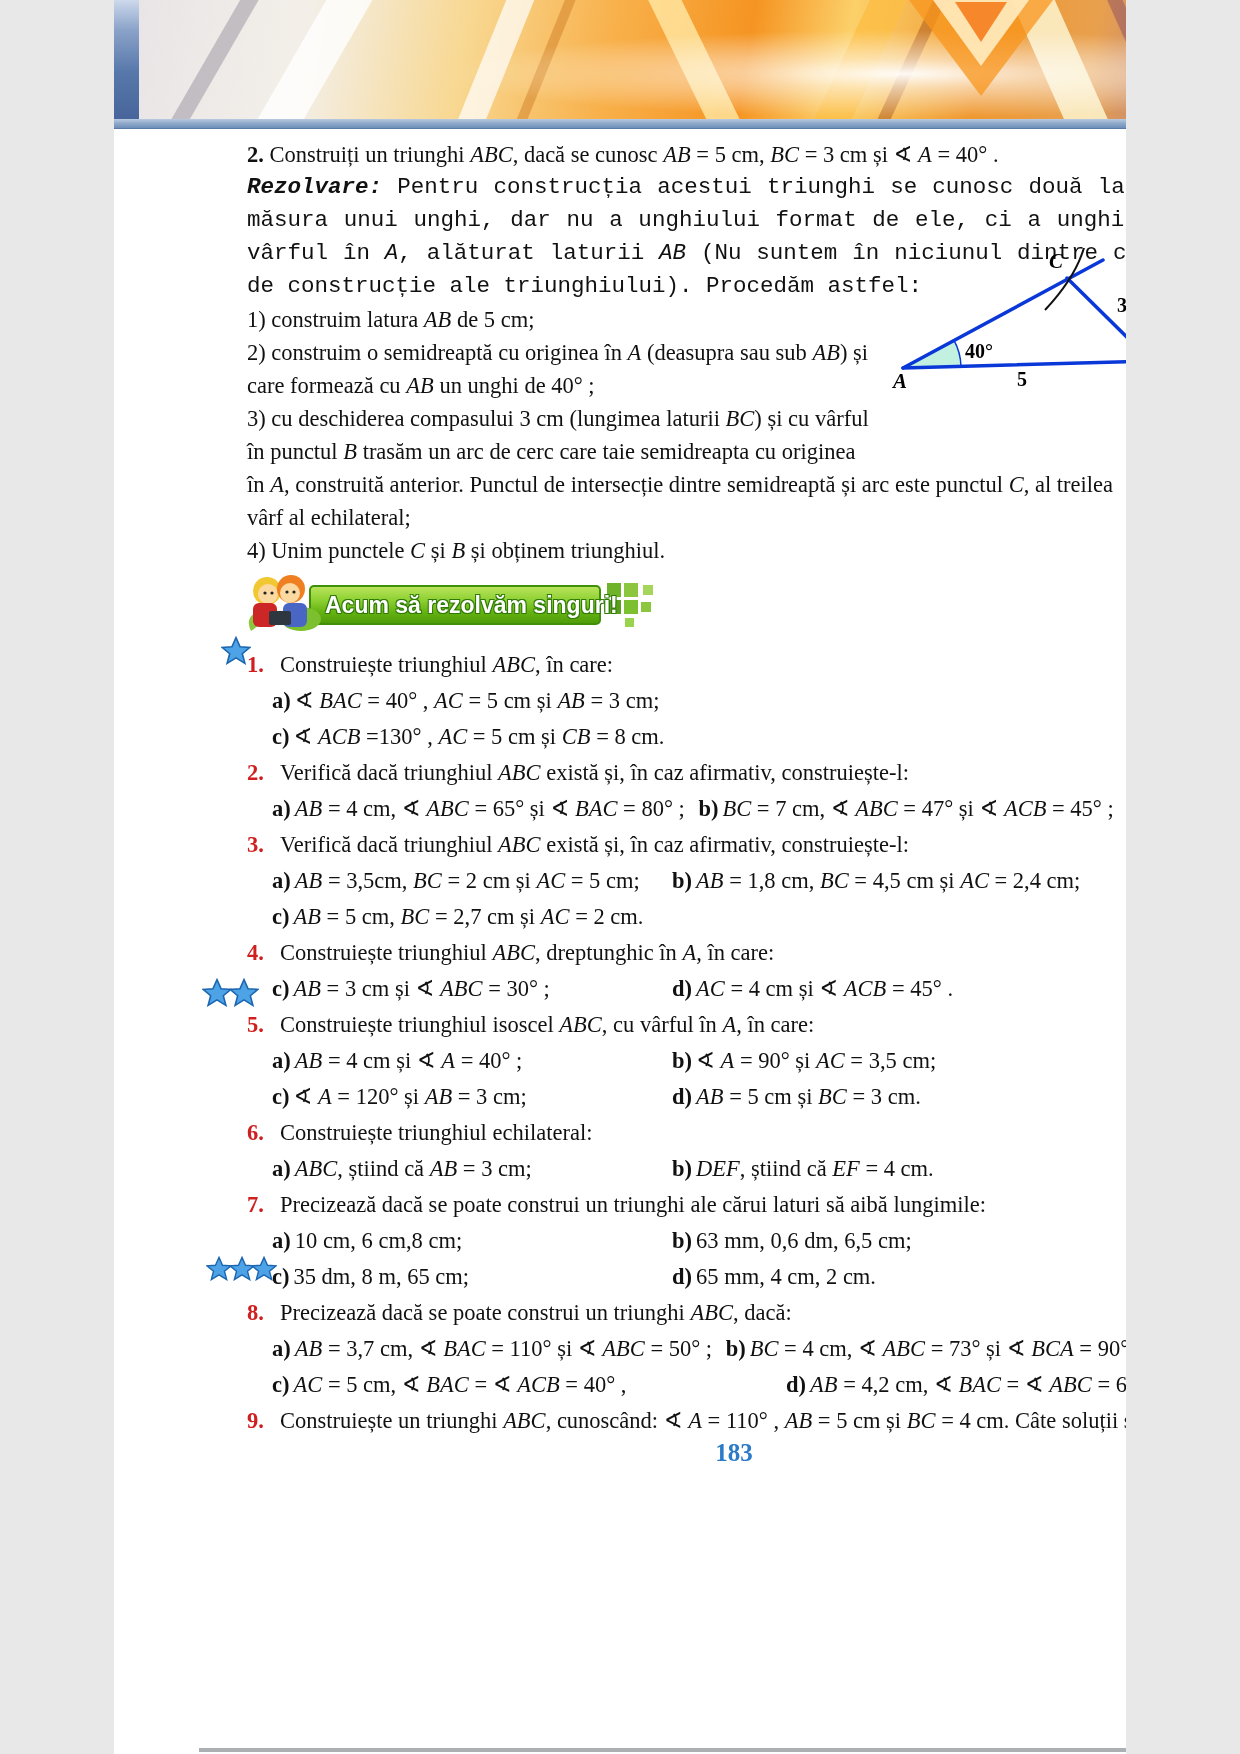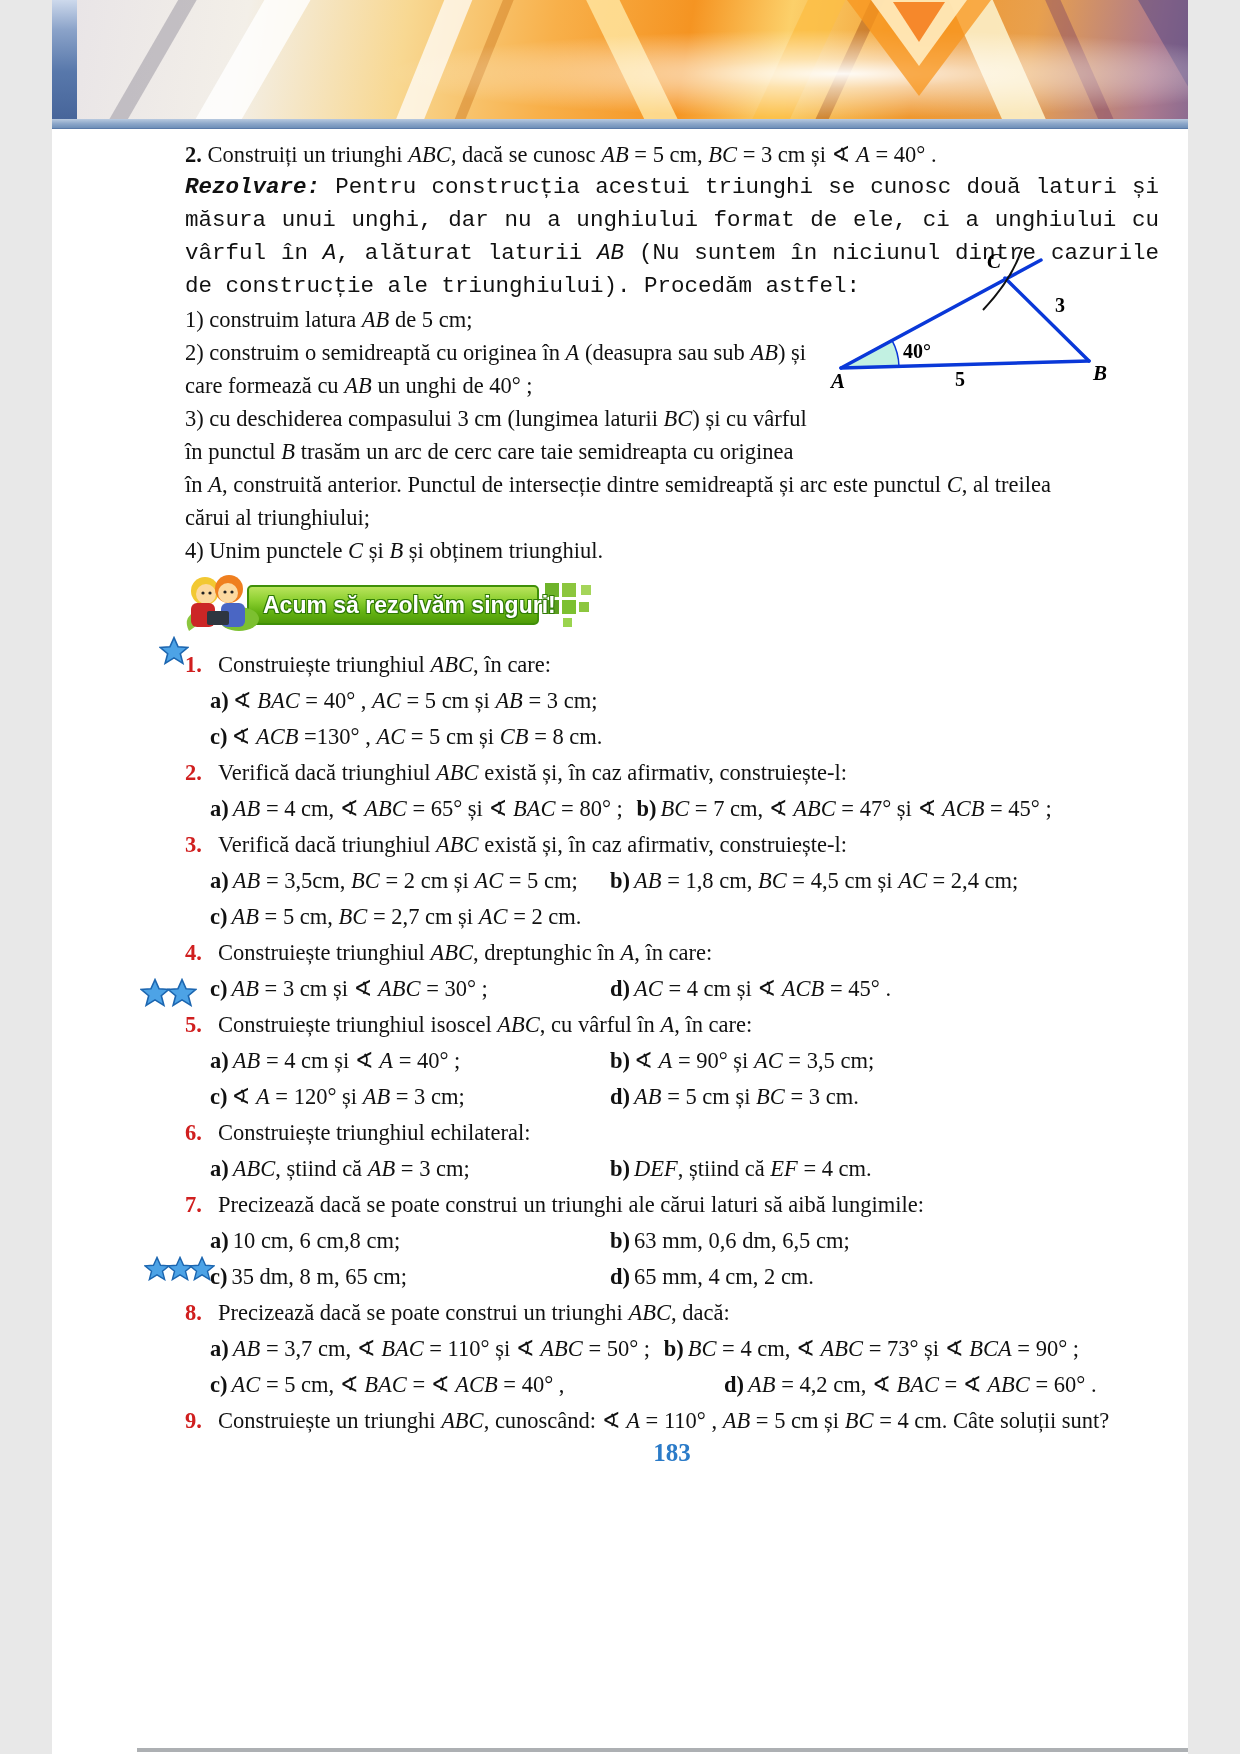--- a/index.html
+++ b/index.html
@@ -1,17 +1,17 @@
 <!DOCTYPE html>
 <html><head>
 <meta charset="utf-8">
 <style>
   html,body { margin:0; padding:0; background:#e8e8e8; }
   .page {
-    position:relative; width:1136px; height:1754px; margin:0 auto;
+    position:relative; width:1012px; height:1754px; margin:0 auto;
     background:#ffffff; overflow:hidden;
     font-family:"Liberation Serif","DejaVu Serif",serif;
     color:#111;
   }
   
   .header { position:absolute; top:0; left:0; width:1240px; height:128px; }
   .header-strip { position:absolute; top:0; left:0; width:25px; height:119px;
     background:linear-gradient(180deg,#cdd9ec 0%,#8ba3c9 25%,#5878ab 60%,#47659a 100%); }
   .header-photo { position:absolute; top:0; left:25px; right:0; height:119px; overflow:hidden;
     background:linear-gradient(100deg,#e9e5e7 0%,#f3efe8 14%,#f8d892 27%,#f8b04a 39%,#f59422 50%,#fcd06a 58%,#ef9830 69%,#e8a04e 78%,#ad7a8e 88%,#655a94 96%,#4f4a86 100%); }
@@ -112,21 +112,21 @@
       <div class="sol">
         <span class="sol-label">Rezolvare:</span>
         <span>Pentru construcția acestui triunghi se cunosc două laturi și măsura unui unghi, dar nu a unghiului format de ele, ci a unghiului cu vârful în <i>A</i>, alăturat laturii <i>AB</i> (Nu suntem în niciunul dintre cazurile de construcție ale triunghiului). Procedăm astfel:</span>
       </div>
       <div class="line">1) construim latura <i>AB</i> de 5 cm;</div>
       <div class="line">2) construim o semidreaptă cu originea în <i>A</i> (deasupra sau sub <i>AB</i>) și</div>
       <div class="line">care formează cu <i>AB</i> un unghi de 40° ;</div>
       <div class="line">3) cu deschiderea compasului 3 cm (lungimea laturii <i>BC</i>) și cu vârful</div>
       <div class="line">în punctul <i>B</i> trasăm un arc de cerc care taie semidreapta cu originea</div>
       <div>în <i>A</i>, construită anterior. Punctul de intersecție dintre semidreaptă și arc este punctul <i>C</i>, al treilea</div>
-      <div>cărui al triunghiului;</div>
+      <div>vârf al echilateral;</div>
       <div>4) Unim punctele <i>C</i> și <i>B</i> și obținem triunghiul.</div>
 
       <div class="diagram">
         <svg width="300" height="150" viewBox="0 0 300 150">
           <path d="M14 120 L72 118.4 A58 58 0 0 0 64.9 92.1 Z" fill="#c2f1e2" stroke="#0a38d8" stroke-width="1.5"></path>
           <line x1="14" y1="120" x2="262" y2="113" stroke="#0a38d8" stroke-width="3.5" stroke-linecap="round"></line>
           <line x1="14" y1="120" x2="214" y2="12" stroke="#0a38d8" stroke-width="3.5" stroke-linecap="round"></line>
           <line x1="262" y1="113" x2="178" y2="30" stroke="#0a38d8" stroke-width="3.5" stroke-linecap="round"></line>
           <path d="M156 62 Q188 28 196 -4" fill="none" stroke="#111" stroke-width="2"></path>
           <text x="4" y="140" font-size="21" font-style="italic" font-weight="700">A</text>

